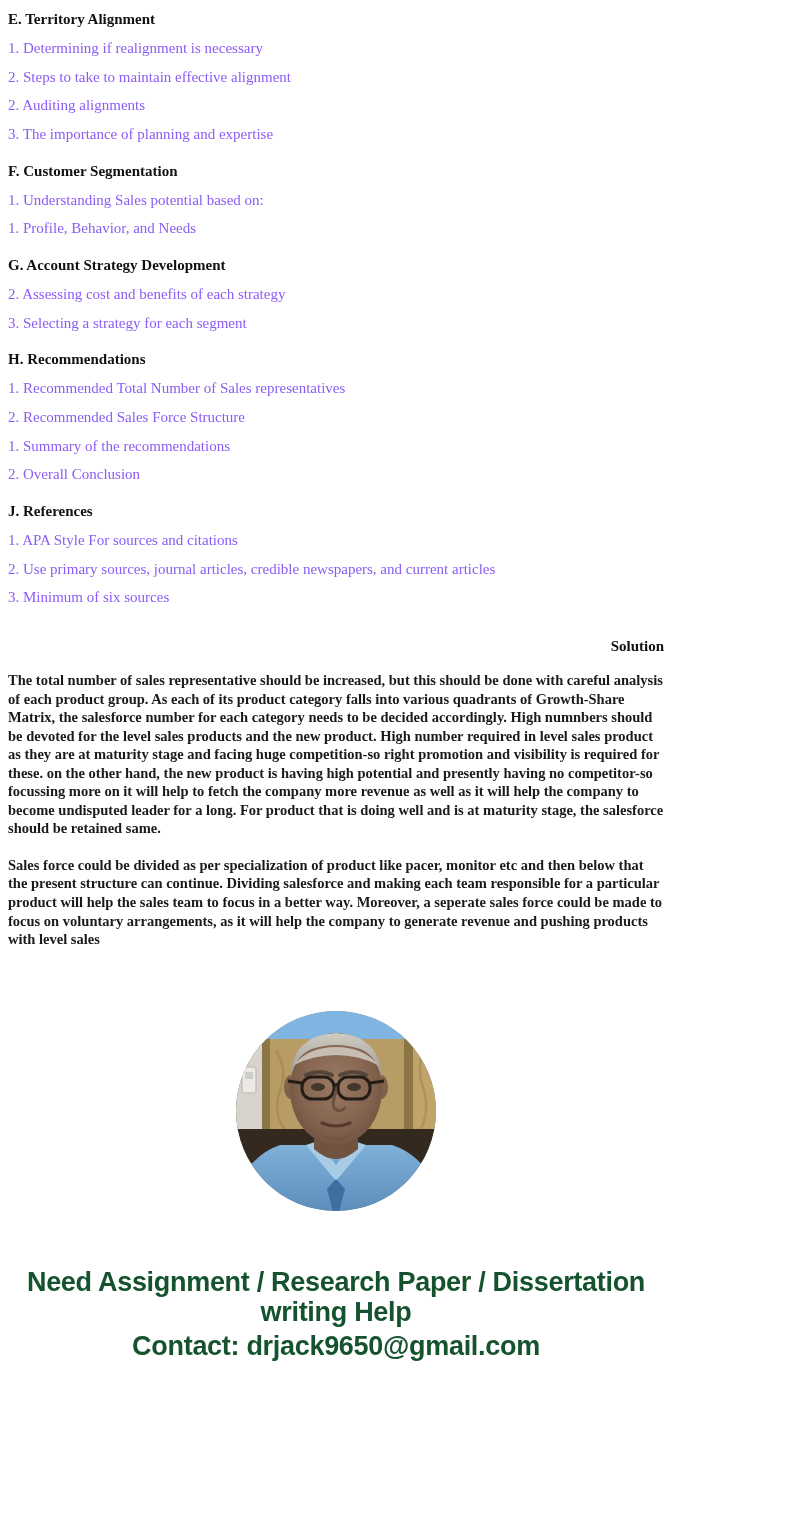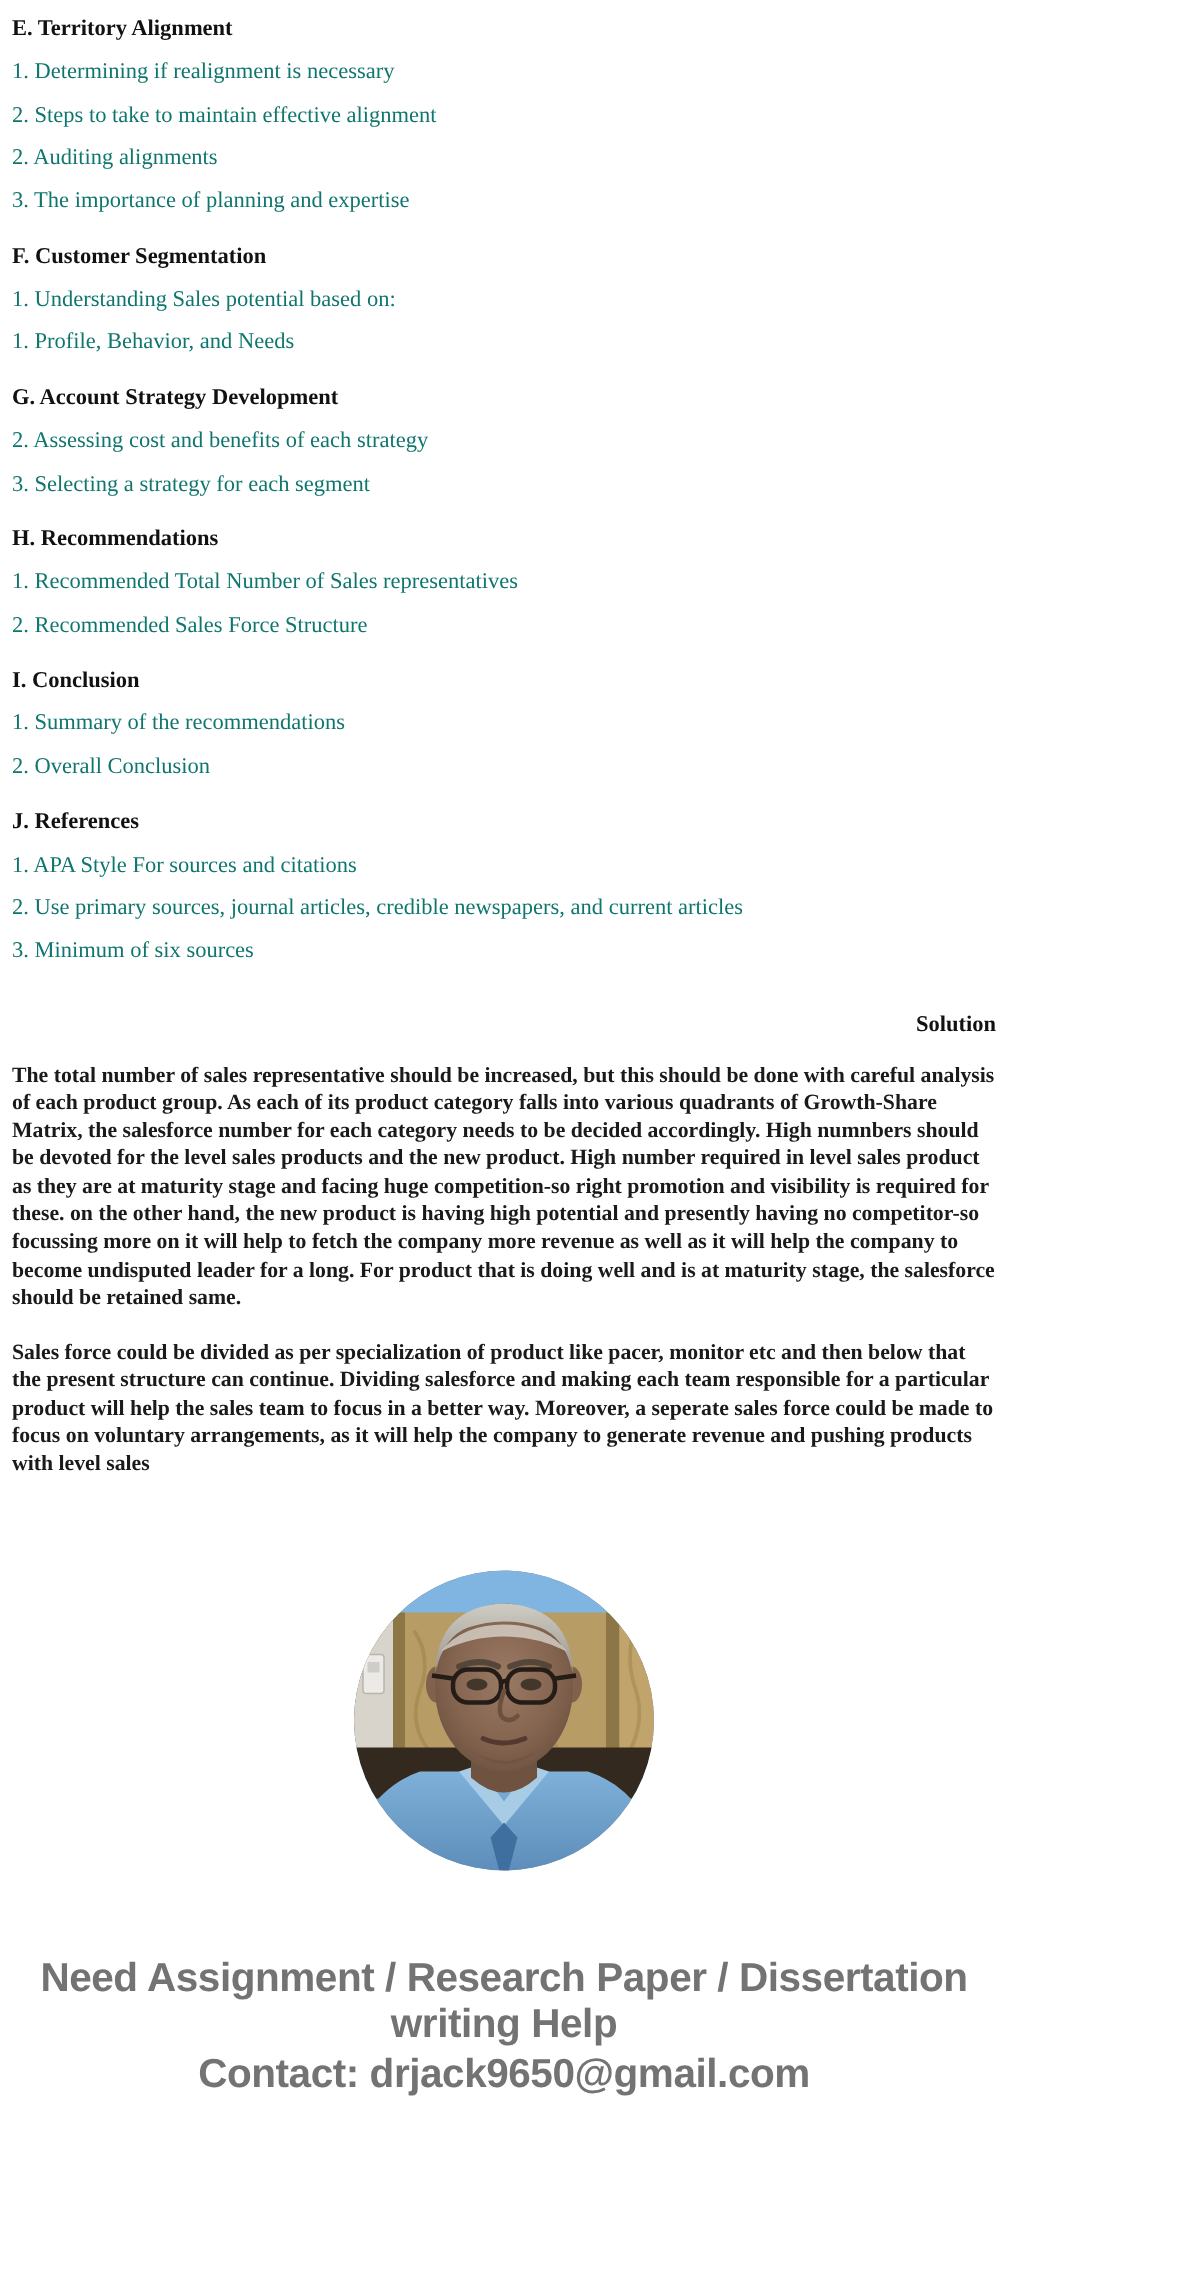--- a/index.html
+++ b/index.html
@@ -26,21 +26,21 @@
     font-weight: bold;
     line-height: 1.25;
     margin: 0 0 10px 0;
     color: #111111;
   }
   .outline-item {
     font-size: 15px;
     font-weight: normal;
     line-height: 1.25;
     margin: 0 0 10px 0;
-    color: #0f766e;
+    color: #8b5cf6;
   }
   .outline-heading.spaced-top { margin-top: 18px; }
 
   
   .solution-title {
     font-size: 15px;
     font-weight: bold;
     line-height: 1.2;
     margin: 30px 0 16px 0;
     color: #111111;
@@ -74,21 +74,21 @@
     background: #6f88a0;
   }
   .avatar svg { display: block; width: 200px; height: 200px; }
 
   
   .banner {
     margin-top: 56px;
     text-align: center;
     font-family: "Liberation Sans", "DejaVu Sans", sans-serif;
     font-weight: bold;
-    color: #737373;
+    color: #14532d;
     padding-bottom: 24px;
   }
   .banner-line1 {
     font-size: 27px;
     line-height: 1.13;
     letter-spacing: -0.3px;
     padding: 0 14px;
   }
   .banner-line2 {
     font-size: 27px;
@@ -119,21 +119,20 @@
     <p class="outline-item">1. Profile, Behavior, and Needs</p>
 
     <h3 class="outline-heading spaced-top">G. Account Strategy Development</h3>
     <p class="outline-item">2. Assessing cost and benefits of each strategy</p>
     <p class="outline-item">3. Selecting a strategy for each segment</p>
 
     <h3 class="outline-heading spaced-top">H. Recommendations</h3>
     <p class="outline-item">1. Recommended Total Number of Sales representatives</p>
     <p class="outline-item">2. Recommended Sales Force Structure</p>
 
-    <h3 class="outline-heading spaced-top">I. Conclusion</h3>
     <p class="outline-item">1. Summary of the recommendations</p>
     <p class="outline-item">2. Overall Conclusion</p>
 
     <h3 class="outline-heading spaced-top">J. References</h3>
     <p class="outline-item">1. APA Style For sources and citations</p>
     <p class="outline-item">2. Use primary sources, journal articles, credible newspapers, and current articles</p>
     <p class="outline-item">3. Minimum of six sources</p>
   </section>
 
   <section class="solution">

